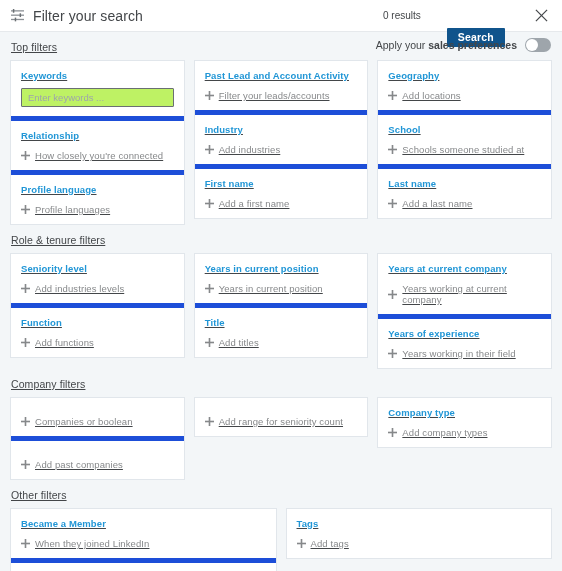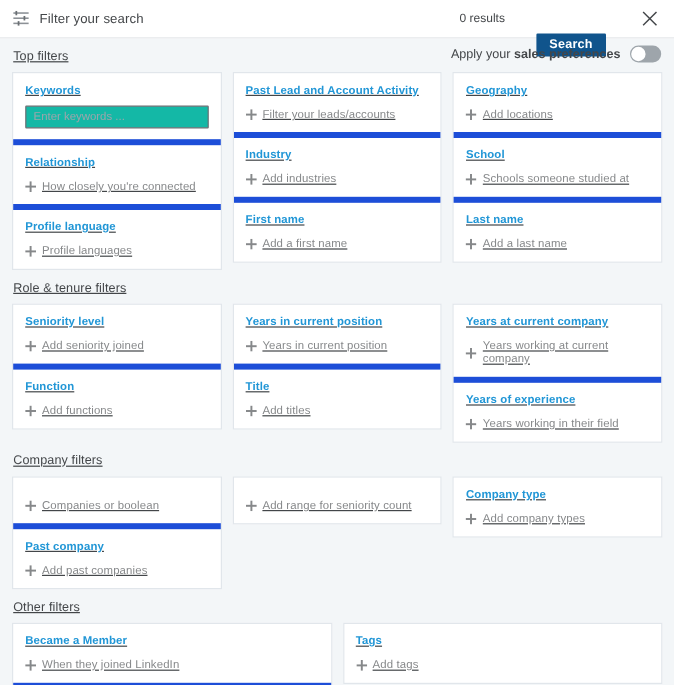--- a/index.html
+++ b/index.html
@@ -33,21 +33,21 @@
     flex: 1;
     min-width: 0;
   }
   .sliders-icon {
     width: 13px;
     height: 13px;
     display: block;
     flex: 0 0 auto;
   }
   .header-title {
-    font-size: 11px;
+    font-size: 14px;
     color: #434649;
     letter-spacing: 0.1px;
     white-space: nowrap;
   }
   .header-right {
     display: flex;
     align-items: center;
     gap: 18px;
   }
   .results-count {
@@ -190,21 +190,21 @@
     width: 100%;
     box-sizing: border-box;
     height: 19px;
     border: 1px solid #6a6f73;
     border-radius: 1px;
     font-size: 9.5px;
     color: #434649;
     padding: 0 6px;
     font-family: "Liberation Sans", sans-serif;
     outline: none;
-    background: #14b8a6;
+    background: #bef264;
   }
   .keyword-input::placeholder { color: #9ea5ab; }
 </style>
 </head>
 <body>
 
 <div class="header">
   <div class="header-left">
     <span>
       <svg class="sliders-icon" viewBox="0 0 16 16" aria-hidden="true">
@@ -373,21 +373,21 @@
               <div class="filter-card-title">
                 <span>Seniority level</span>
               </div>
               <div class="filter-card-action">
                 <span>
                   <svg width="9" height="9" viewBox="0 0 10 10" class="plus-icon">
                     <rect x="4.1" y="0" width="1.8" height="10" fill="#86888a"></rect>
                     <rect x="0" y="4.1" width="10" height="1.8" fill="#86888a"></rect>
                   </svg>
                 </span>
-                <span>Add seniority joined</span>
+                <span>Add industries levels</span>
               </div>
             </div>
             <div class="filter-card">
               <div class="filter-card-title">
                 <span>Function</span>
               </div>
               <div class="filter-card-action">
                 <span>
                   <svg width="9" height="9" viewBox="0 0 10 10" class="plus-icon">
                     <rect x="4.1" y="0" width="1.8" height="10" fill="#86888a"></rect>
@@ -469,23 +469,20 @@
                 <span>
                   <svg width="9" height="9" viewBox="0 0 10 10" class="plus-icon">
                     <rect x="4.1" y="0" width="1.8" height="10" fill="#86888a"></rect>
                     <rect x="0" y="4.1" width="10" height="1.8" fill="#86888a"></rect>
                   </svg>
                 </span>
                 <span>Companies or boolean</span>
               </div>
             </div>
             <div class="filter-card">
-              <div class="filter-card-title">
-                <span>Past company</span>
-              </div>
               <div class="filter-card-action">
                 <span>
                   <svg width="9" height="9" viewBox="0 0 10 10" class="plus-icon">
                     <rect x="4.1" y="0" width="1.8" height="10" fill="#86888a"></rect>
                     <rect x="0" y="4.1" width="10" height="1.8" fill="#86888a"></rect>
                   </svg>
                 </span>
                 <span>Add past companies</span>
               </div>
             </div>

